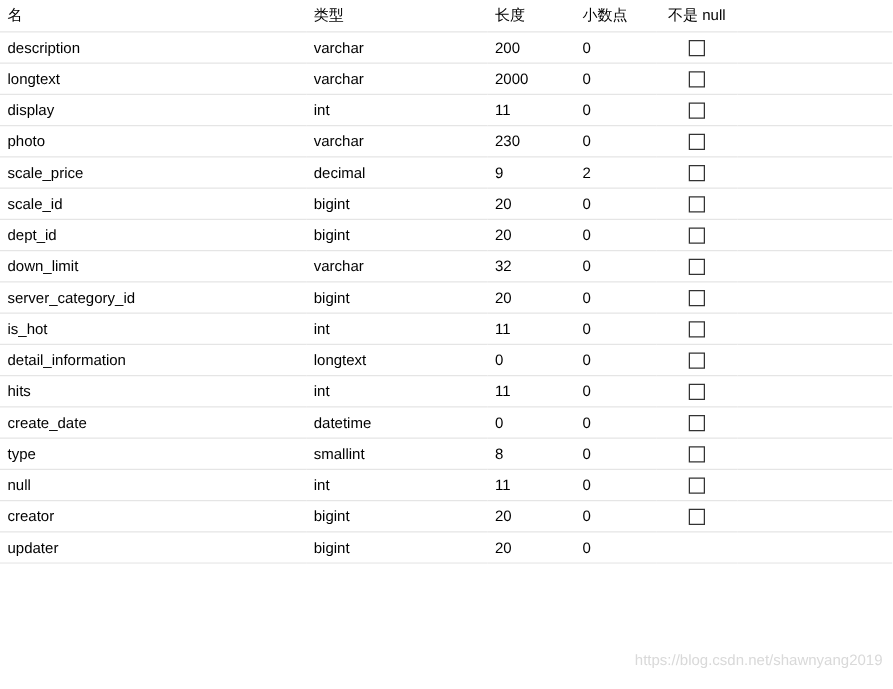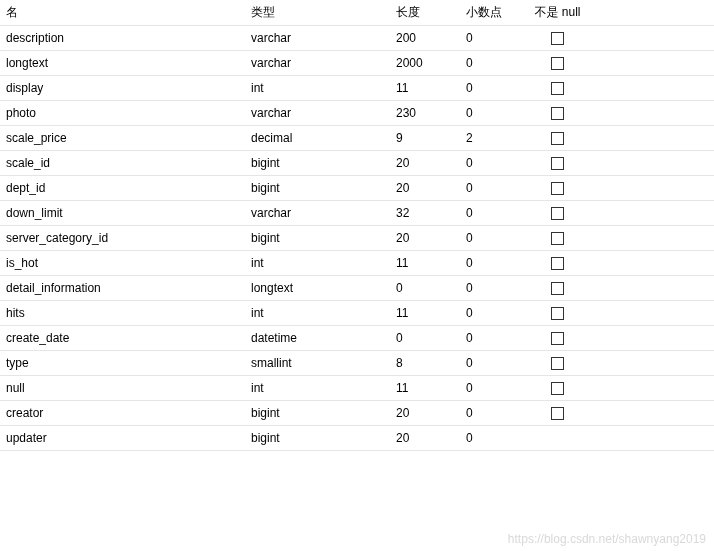--- a/index.html
+++ b/index.html
@@ -64,21 +64,21 @@
     height: 16px;
     vertical-align: middle;
   }
   .key-label {
     vertical-align: middle;
     margin-left: 2px;
   }
   .watermark {
     position: fixed;
     right: 8px;
-    bottom: 5px;
+    bottom: 16px;
     color: #d9d9d9;
     font-size: 12px;
     pointer-events: none;
     user-select: none;
   }
 </style>
 </head>
 <body>
 
 <table>

